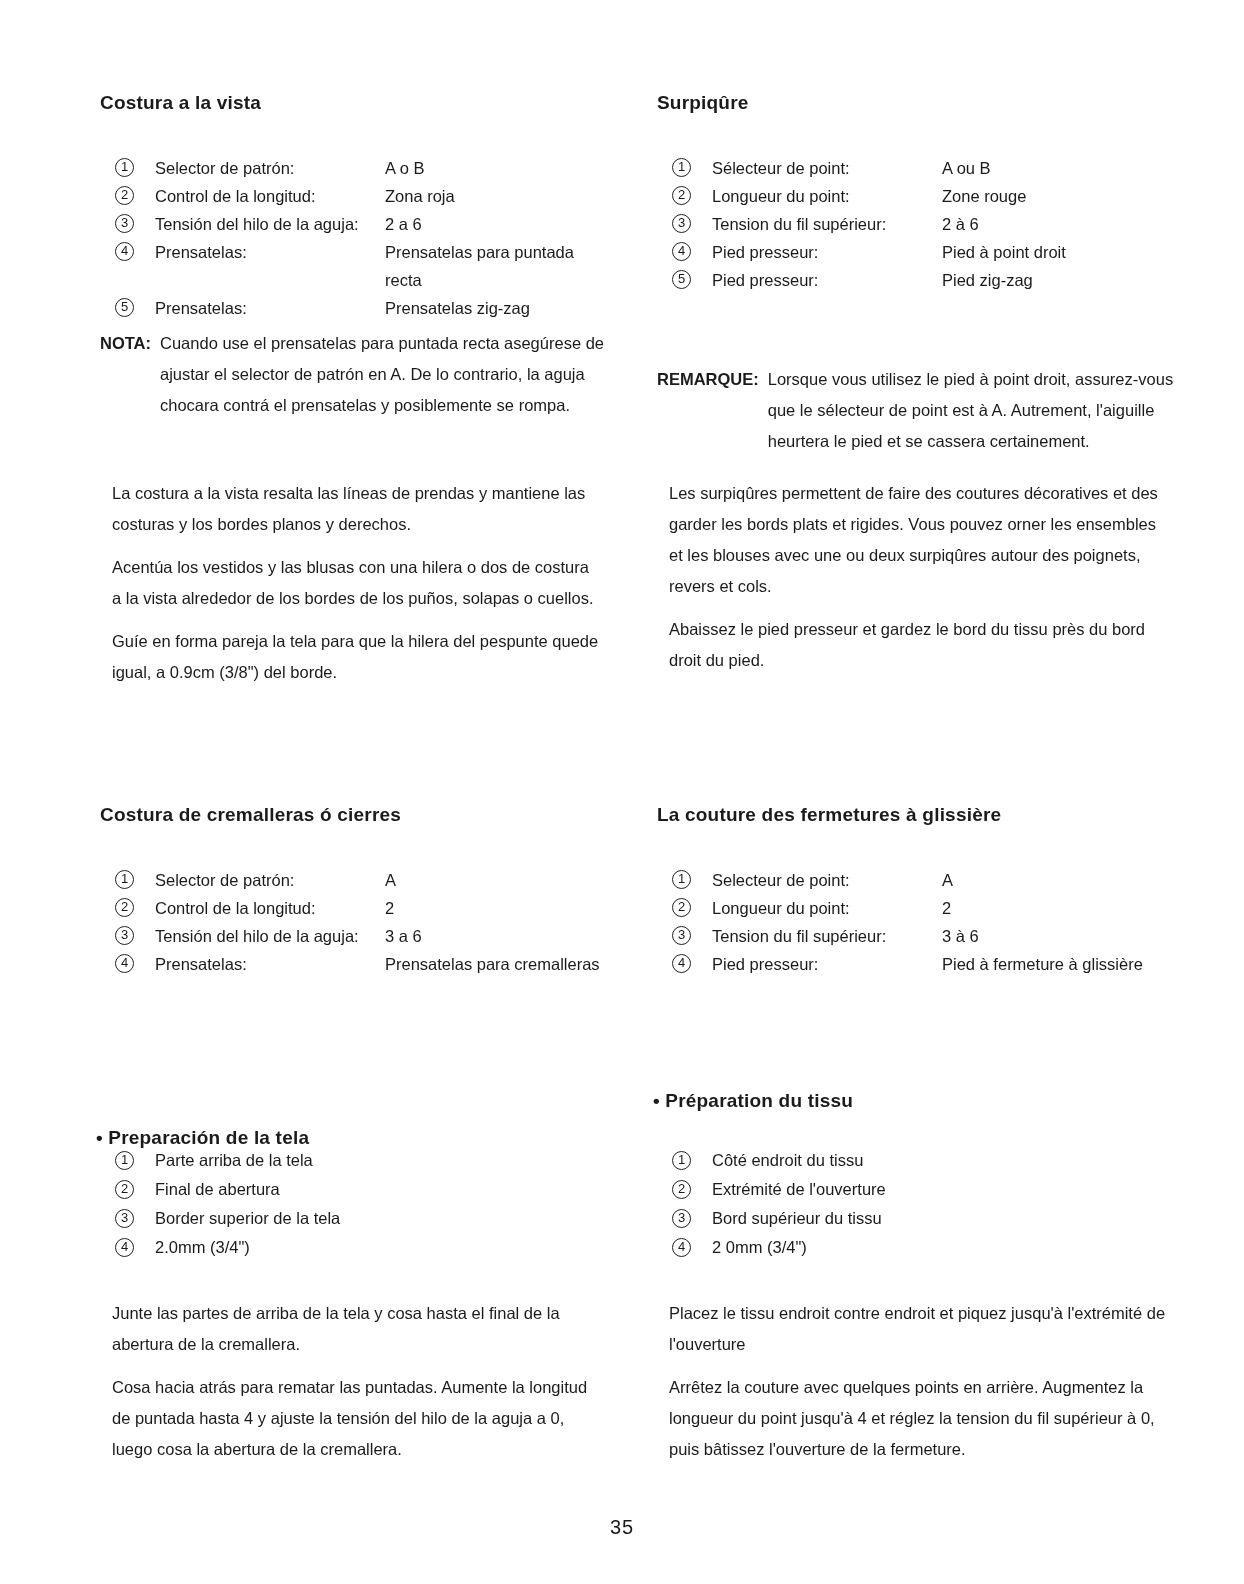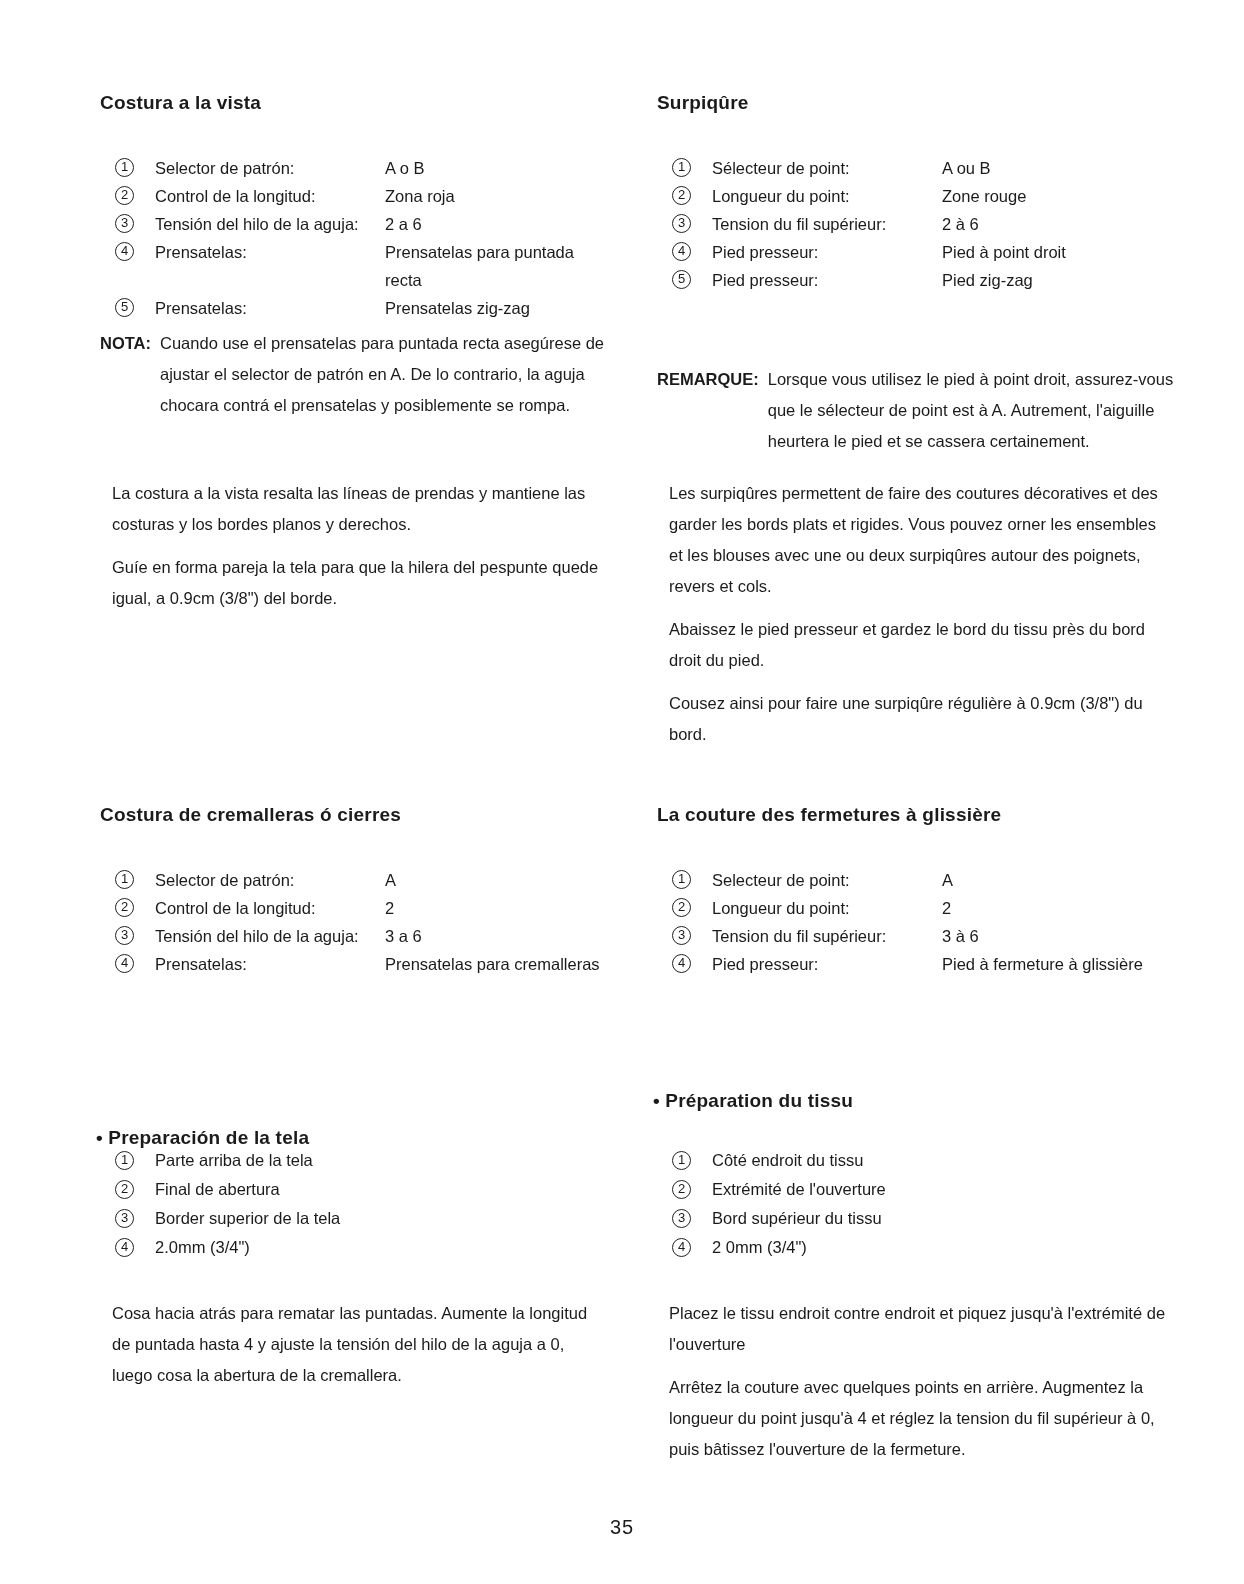--- a/index.html
+++ b/index.html
@@ -63,20 +63,21 @@
     </div>
   </div>
 
   <div class="abs note" style="left:100px;top:328px;width:512px;">
     <span class="nlabel">NOTA:</span>
     <span class="ntext">Cuando use el prensatelas para puntada recta asegúrese de ajustar el selector de patrón en A. De lo contrario, la aguja chocara contrá el prensatelas y posiblemente se rompa.</span>
   </div>
 
   <div class="abs body" style="left:100px;top:466px;width:512px;">
     <div class="para">La costura a la vista resalta las líneas de prendas y mantiene las costuras y los bordes planos y derechos.</div>
+    <div class="para">Acentúa los vestidos y las blusas con una hilera o dos de costura a la vista alrededor de los bordes de los puños, solapas o cuellos.</div>
     <div class="para">Guíe en forma pareja la tela para que la hilera del pespunte quede igual, a 0.9cm (3/8") del borde.</div>
   </div>
 
   <h2 class="abs sec-title" style="left:100px;top:804px;">Costura de cremalleras ó cierres</h2>
 
   <div class="abs settings" style="left:115px;top:866px;width:495px;">
     <div class="srow">
       <span class="cnum">1</span>
       <span class="slabel">Selector de patrón:</span>
       <span class="svalue">A</span>
@@ -113,20 +114,21 @@
       <span class="cnum">3</span>
       <span>Border superior de la tela</span>
     </div>
     <div class="prow">
       <span class="cnum">4</span>
       <span>2.0mm (3/4")</span>
     </div>
   </div>
 
   <div class="abs body" style="left:100px;top:1286px;width:512px;">
+    <div class="para">Junte las partes de arriba de la tela y cosa hasta el final de la abertura de la cremallera.</div>
     <div class="para">Cosa hacia atrás para rematar las puntadas. Aumente la longitud de puntada hasta 4 y ajuste la tensión del hilo de la aguja a 0, luego cosa la abertura de la cremallera.</div>
   </div>
 
   <h2 class="abs sec-title" style="left:657px;top:92px;">Surpiqûre</h2>
 
   <div class="abs settings" style="left:672px;top:154px;width:520px;">
     <div class="srow">
       <span class="cnum">1</span>
       <span class="slabel">Sélecteur de point:</span>
       <span class="svalue">A ou B</span>
@@ -154,21 +156,20 @@
   </div>
 
   <div class="abs note" style="left:657px;top:328px;width:522px;margin-top:36px;">
     <span class="nlabel">REMARQUE:</span>
     <span class="ntext">Lorsque vous utilisez le pied à point droit, assurez-vous que le sélecteur de point est à A. Autrement, l'aiguille heurtera le pied et se cassera certainement.</span>
   </div>
 
   <div class="abs body" style="left:657px;top:466px;width:522px;">
     <div class="para">Les surpiqûres permettent de faire des coutures décoratives et des garder les bords plats et rigides. Vous pouvez orner les ensembles et les blouses avec une ou deux surpiqûres autour des poignets, revers et cols.</div>
     <div class="para">Abaissez le pied presseur et gardez le bord du tissu près du bord droit du pied.</div>
-    <div class="para">Cousez ainsi pour faire une surpiqûre régulière à 0.9cm (3/8") du bord.</div>
   </div>
 
   <h2 class="abs sec-title" style="left:657px;top:804px;">La couture des fermetures à glissière</h2>
 
   <div class="abs settings" style="left:672px;top:866px;width:520px;">
     <div class="srow">
       <span class="cnum">1</span>
       <span class="slabel">Selecteur de point:</span>
       <span class="svalue">A</span>
     </div>

